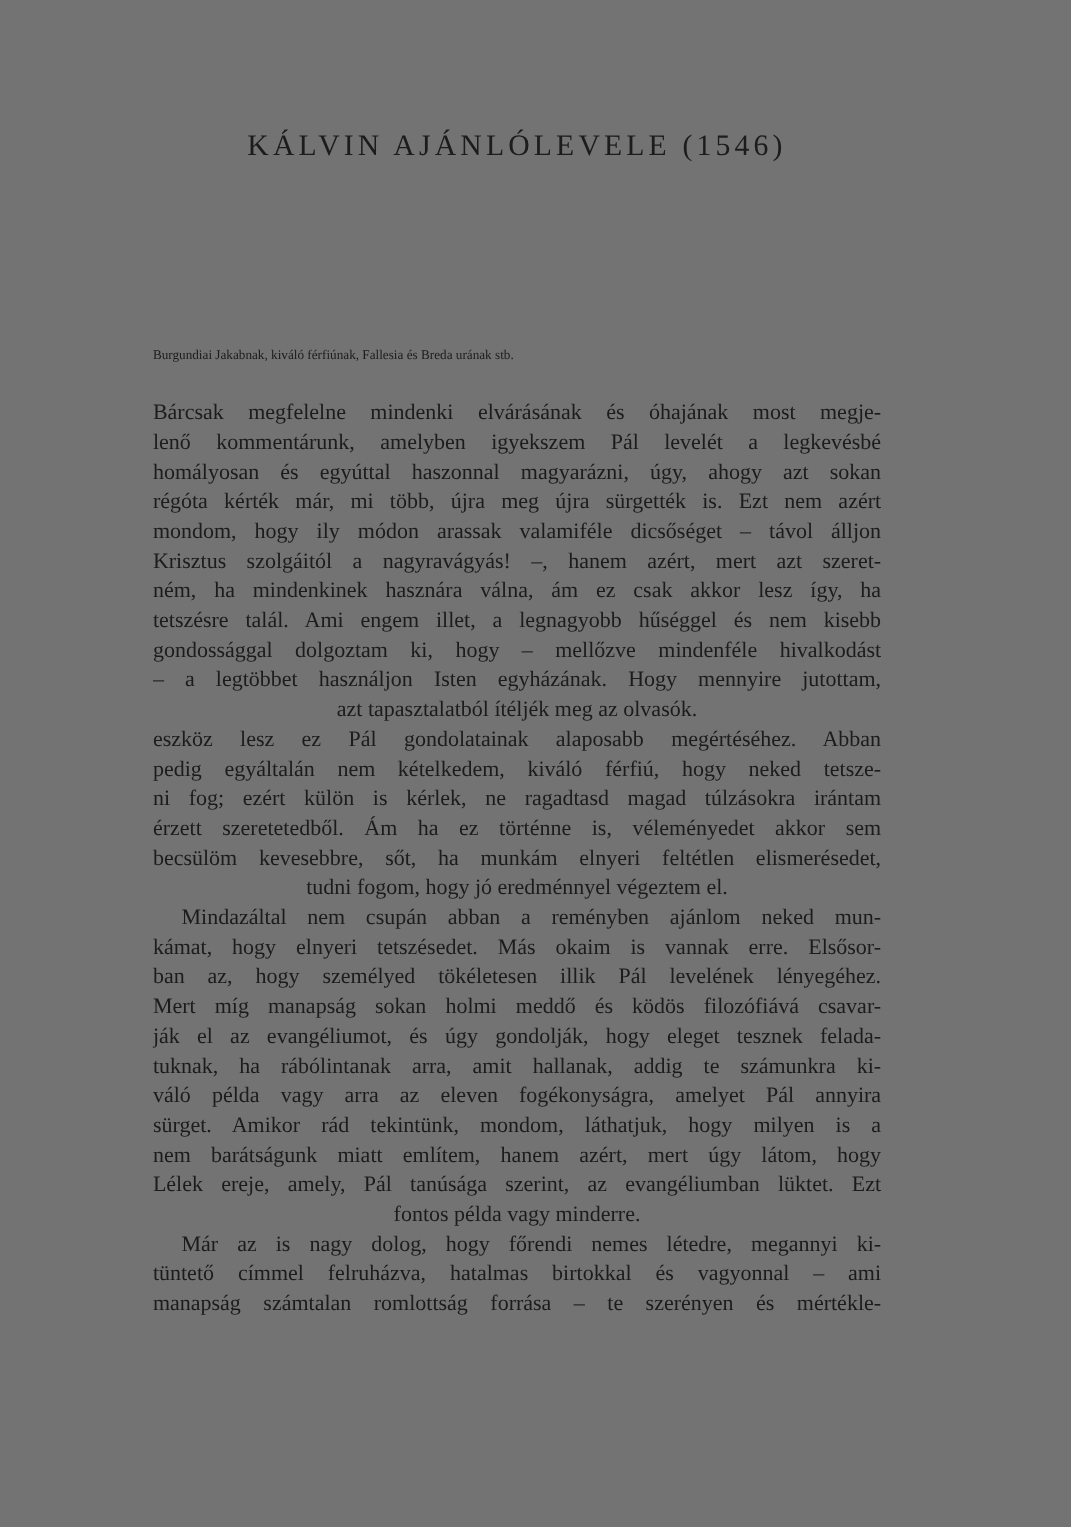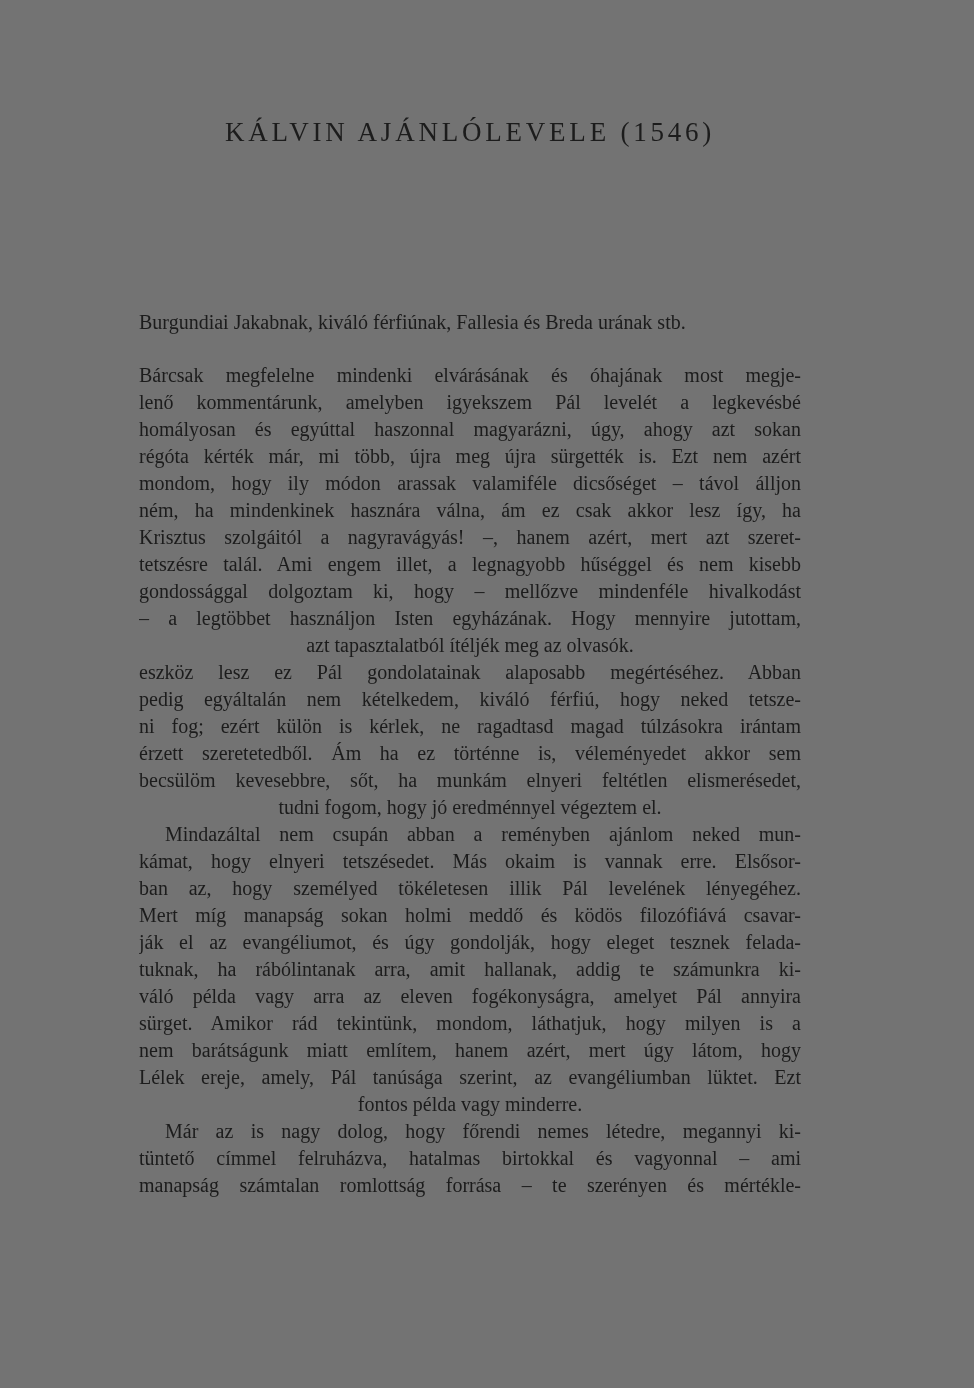--- a/index.html
+++ b/index.html
@@ -26,21 +26,21 @@
     font-size: 27px;
     letter-spacing: 0.14em;
     font-weight: 400;
     white-space: nowrap;
   }
   .dedication {
     position: absolute;
     top: 309px;
     left: 139px;
     width: 662px;
-    font-size: 20px;
+    font-size: 12px;
     line-height: 27px;
     white-space: nowrap;
   }
   .bodytext {
     position: absolute;
     top: 362px;
     left: 139px;
     width: 662px;
     font-size: 20px;
     line-height: 27px;
@@ -69,22 +69,22 @@
   <div class="dedication">Burgundiai Jakabnak, kiváló férfiúnak, Fallesia és Breda urának stb.</div>
 
   <div class="bodytext">
 
     <div class="paragraph">
       <div class="ln">Bárcsak megfelelne mindenki elvárásának és óhajának most megje-</div>
       <div class="ln">lenő kommentárunk, amelyben igyekszem Pál levelét a legkevésbé</div>
       <div class="ln">homályosan és egyúttal haszonnal magyarázni, úgy, ahogy azt sokan</div>
       <div class="ln">régóta kérték már, mi több, újra meg újra sürgették is. Ezt nem azért</div>
       <div class="ln">mondom, hogy ily módon arassak valamiféle dicsőséget – távol álljon</div>
+      <div class="ln">Krisztus szolgáitól a nagyravágyás! –, hanem azért, mert azt szeret-</div>
       <div class="ln">ném, ha mindenkinek hasznára válna, ám ez csak akkor lesz így, ha</div>
-      <div class="ln">Krisztus szolgáitól a nagyravágyás! –, hanem azért, mert azt szeret-</div>
       <div class="ln">tetszésre talál. Ami engem illet, a legnagyobb hűséggel és nem kisebb</div>
       <div class="ln">gondossággal dolgoztam ki, hogy – mellőzve mindenféle hivalkodást</div>
       <div class="ln">– a legtöbbet használjon Isten egyházának. Hogy mennyire jutottam,</div>
       <div class="ln-end">azt tapasztalatból ítéljék meg az olvasók.</div>
     </div>
 
     <div class="paragraph">
       <div class="ln">eszköz lesz ez Pál gondolatainak alaposabb megértéséhez. Abban</div>
       <div class="ln">pedig egyáltalán nem kételkedem, kiváló férfiú, hogy neked tetsze-</div>
       <div class="ln">ni fog; ezért külön is kérlek, ne ragadtasd magad túlzásokra irántam</div>

